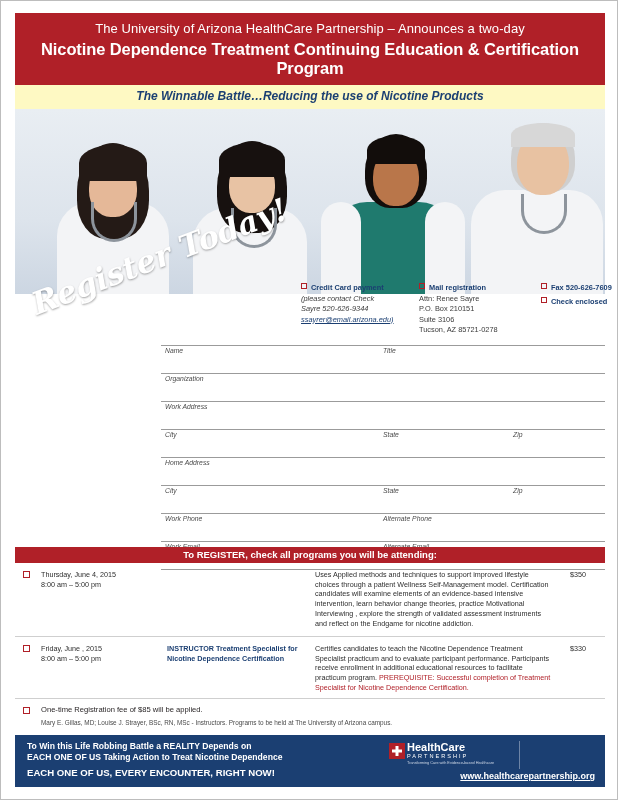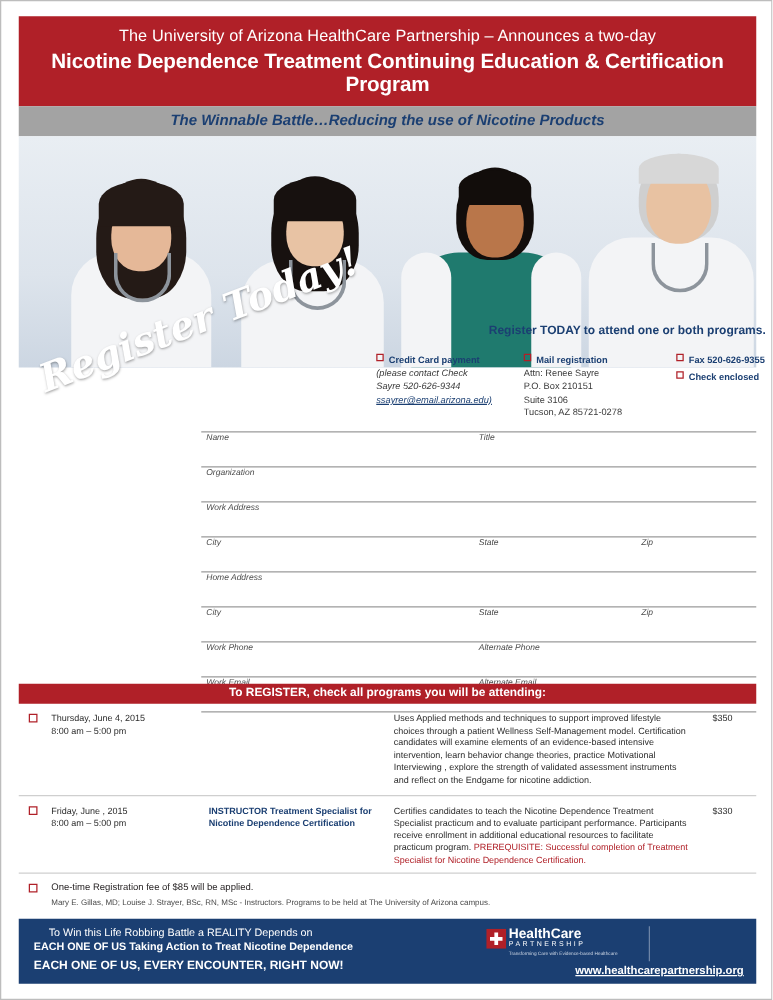--- a/index.html
+++ b/index.html
@@ -38,21 +38,21 @@
   .header .line2 {
     font-size: 16.5px;
     font-weight: bold;
     margin-top: 4px;
     letter-spacing: -.1px;
   }
   .header-sub {
     position: absolute;
     left: 14px; top: 84px;
     width: 590px; height: 24px;
-    background: #a3a3a3;
+    background: #fef9c3;
     color: #1b3f72;
     text-align: center;
     font-style: italic;
     font-weight: bold;
     font-size: 12px;
     padding-top: 4px;
   }
 
   
   .photoband {
@@ -179,21 +179,21 @@
   .instr { left: 26px; top: 20px; width: 500px; font-size: 6.4px; color: #4a4a4a; }
 
   
   .footer {
     position: absolute;
     left: 14px; top: 734px;
     width: 590px; height: 52px;
     background: #1b3f72;
     color: #ffffff;
   }
-  .f1 { position: absolute; left: 12px; top: 6px; font-size: 8.6px; font-weight: normal; margin-left: 12px; }
+  .f1 { position: absolute; left: 12px; top: 6px; font-size: 8.6px; font-weight: bold; }
   .f2 { position: absolute; left: 12px; top: 17px; font-size: 8.6px; font-weight: bold; }
   .f3 { position: absolute; left: 12px; top: 32px; font-size: 9.6px; font-weight: bold; }
   .fsite { position: absolute; right: 10px; top: 36px; font-size: 9px; font-weight: bold; color: #ffffff; }
   .logo-hc {
     position: absolute; left: 392px; top: 6px; width: 108px; height: 28px;
     color: #ffffff;
   }
   .logo-hc .hc1 { font-size: 11px; font-weight: bold; }
   .logo-hc .hc2 { font-size: 5.6px; letter-spacing: 2px; }
   .logo-hc .hc3 { font-size: 3.8px; color: #cfd8e6; margin-top: 2px; }
@@ -249,38 +249,37 @@
       <div class="hair" style="left:44px;top:14px;width:64px;height:70px;background:#cfcfcf;"></div>
       <div class="head" style="left:50px;top:22px;width:52px;height:64px;background:#e8c2a2;"></div>
       <div class="hair" style="left:44px;top:14px;width:64px;height:24px;background:#d7d7d7;border-radius:50% 50% 0 0;"></div>
       <div class="stetho" style="left:54px;bottom:60px;border-color:#8d949c;"></div>
     </div>
 
     <div class="swoosh"></div>
   </div>
   <div class="swoosh-text">Register Today!</div>
 
-  <div class="reg-head">Register TODAY to attend one or both programs.</div>
 
   <div class="paycols">
     <div class="paycol" style="left:18px;width:118px;">
       <span class="chk"></span><span class="t">Credit Card payment</span><br>
       <span class="ital">(please contact Check</span><br>
       <span class="ital">Sayre 520-626-9344</span><br>
       <a class="mail" href="#">ssayrer@email.arizona.edu)</a>
     </div>
     <div class="paycol" style="left:136px;width:126px;">
       <span class="chk"></span><span class="t">Mail registration</span><br>
       <span>Attn: Renee Sayre</span><br>
       <span>P.O. Box 210151</span><br>
       <span>Suite 3106</span><br>
       <span>Tucson, AZ 85721-0278</span>
     </div>
     <div class="paycol" style="left:258px;width:96px;">
-      <span class="chk"></span><span class="t">Fax 520-626-9355</span><br>
+      <span class="chk"></span><span class="t">Fax 520-626-7609</span><br>
       <span style="display:inline-block;margin-top:3px;">
         <span class="chk"></span><span class="t">Check enclosed</span>
       </span>
     </div>
   </div>
 
   <div class="form">
     <div class="frow">
       <div class="frule"></div>
       <div class="flabel c1">Name</div>

